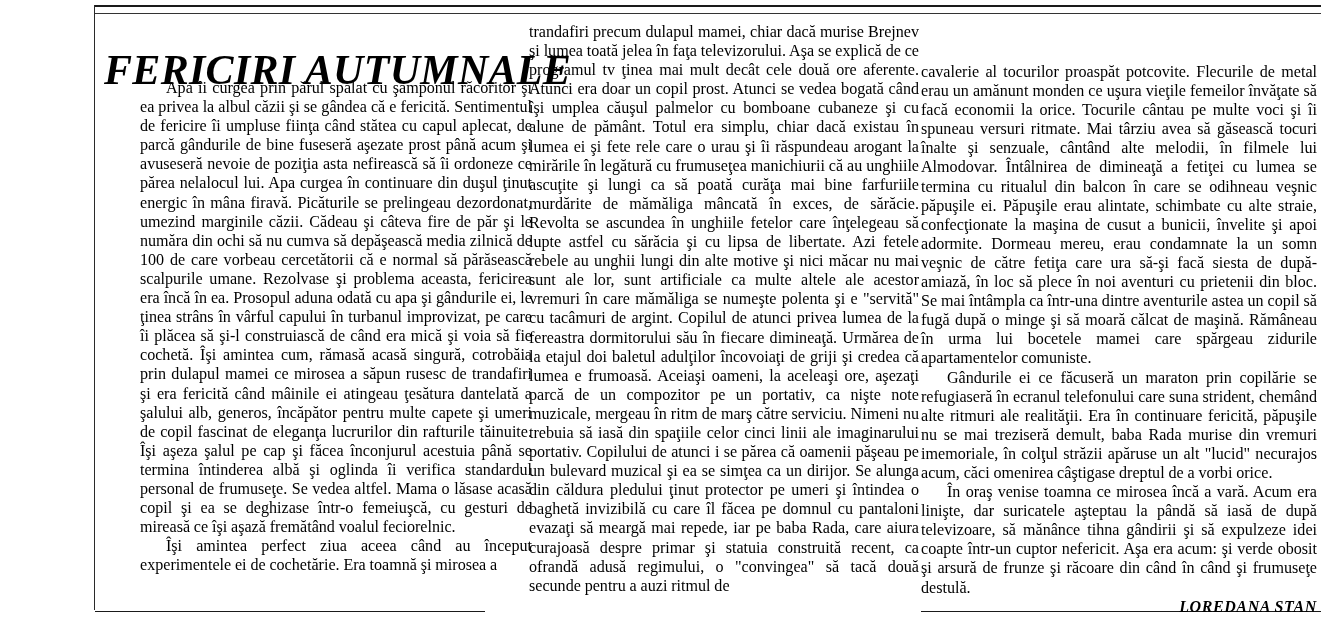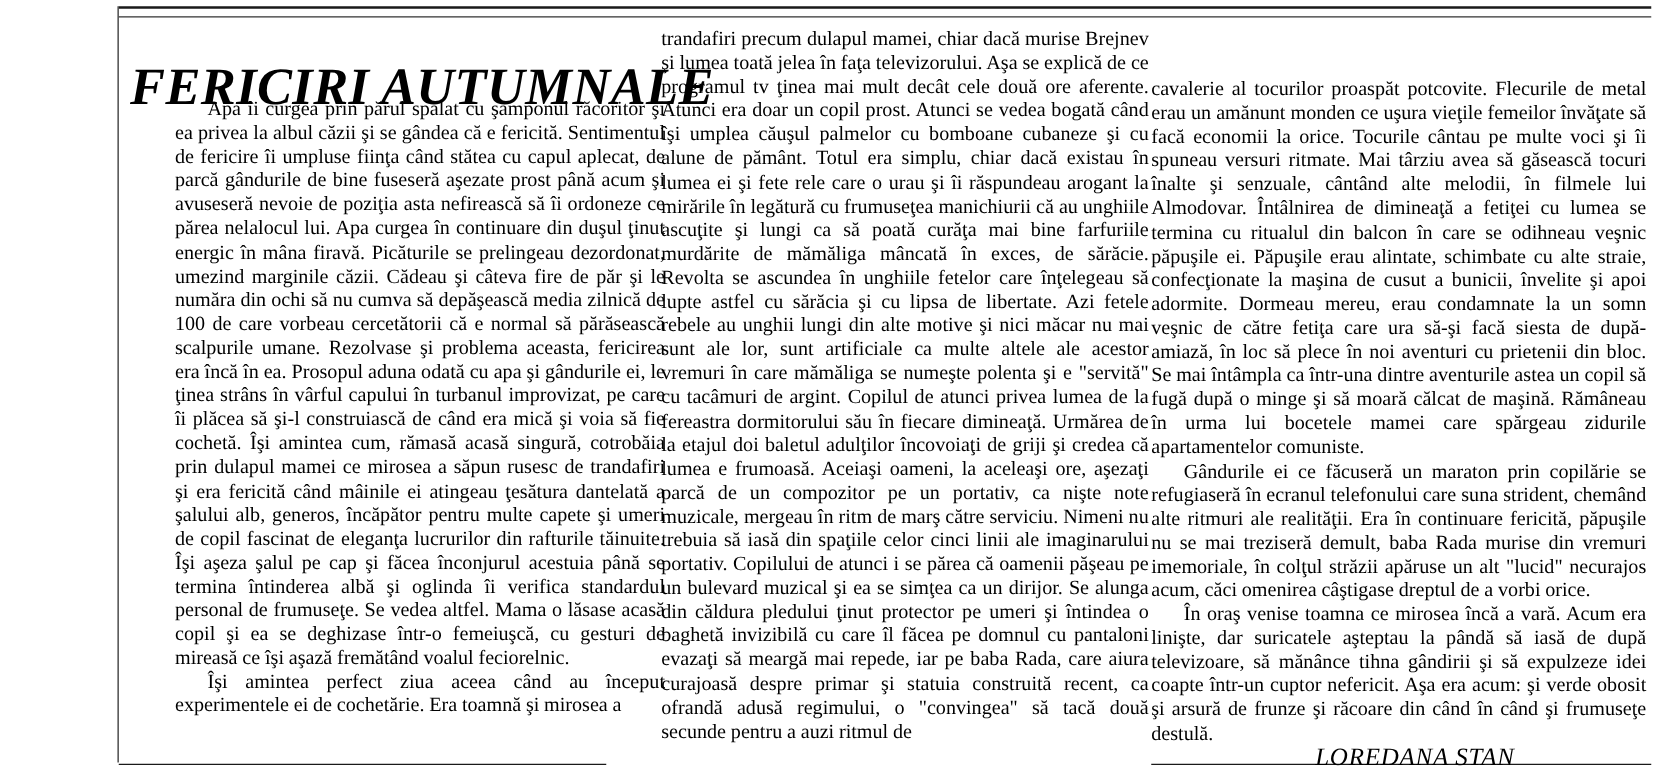--- a/index.html
+++ b/index.html
@@ -114,24 +114,24 @@
   }
   #col3 {
     left: 921px;
     width: 396px;
     top: 22px;
     margin-top: 40px;
   }
 
   .byline {
     margin-top: 10px;
-    text-align: center;
-    font-weight: normal;
+    text-align: right;
+    font-weight: bold;
     font-style: italic;
-    font-size: 20px;
+    font-size: 16px;
     letter-spacing: 0.6px;
     text-indent: 0;
   }
 </style>
 </head>
 <body>
 
 <div class="page">
 
   <div class="rule-top"></div>

